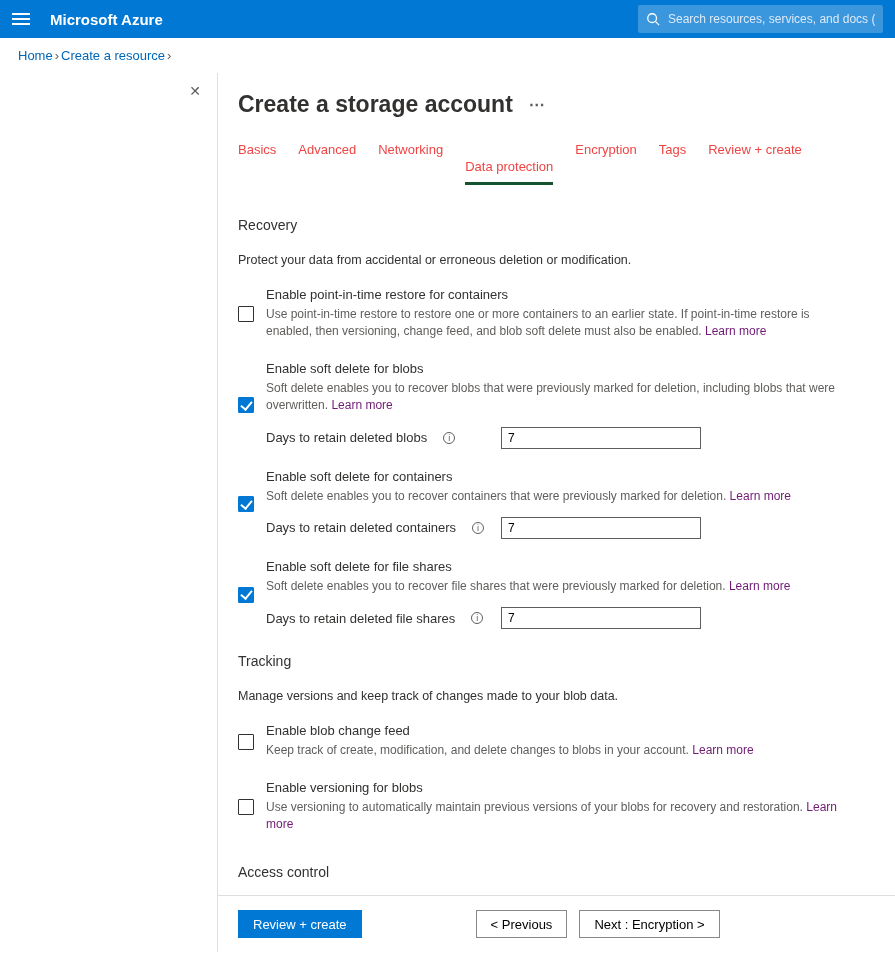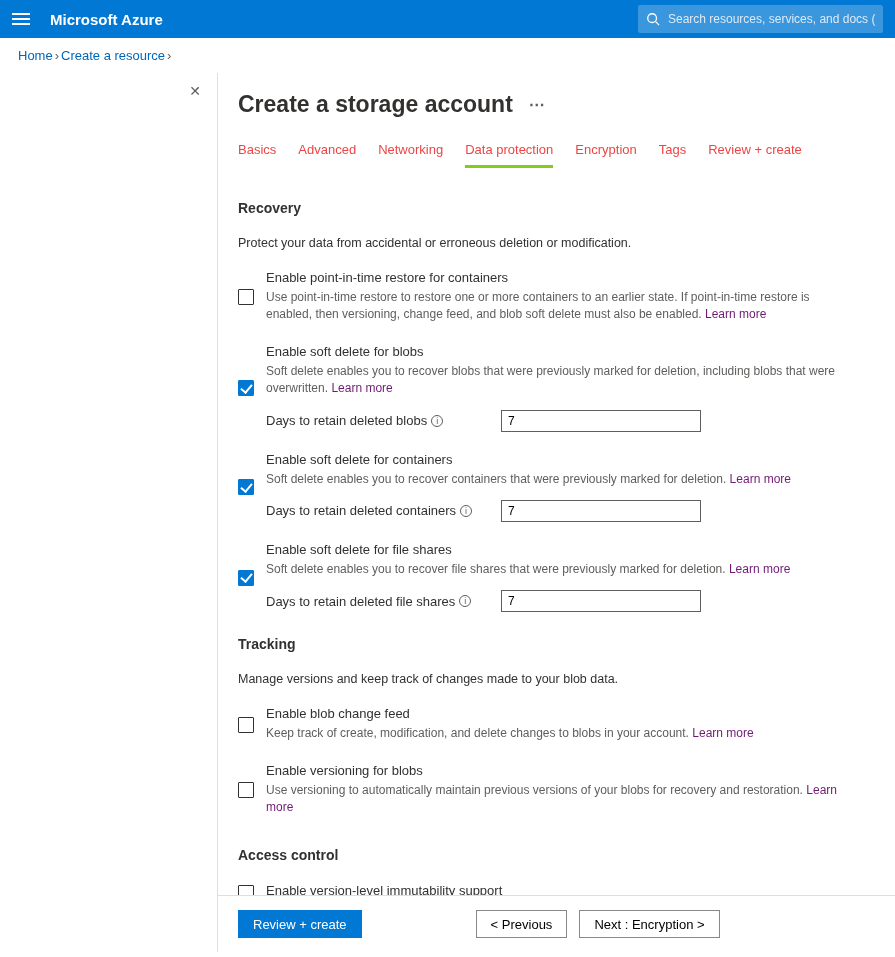--- a/index.html
+++ b/index.html
@@ -98,26 +98,27 @@
     border-bottom: 0;
     margin-bottom: 32px;
     font-size: 13px;
   }
   .tab {
     padding-bottom: 8px;
     color:#ef4444;
     cursor:pointer;
   }
   .tab.active {
-    border-bottom: 3px solid #84cc16;
+    border-bottom: 3px solid #14532d;
     font-weight:400;
+    margin-top:17px;
   }
   h2.section {
     font-size: 14px;
-    font-weight:700;
+    font-weight:400;
     margin: 10px 0 20px 0;
   }
   .section-desc {
     font-size: 12.5px;
     color:#323130;
     margin-bottom: 20px;
   }
   .option {
     display:flex;
     align-items:center;
@@ -155,21 +156,21 @@
     align-items:center;
     margin-top: 12px;
     margin-left: 0;
   }
   .field-label {
     width: 235px;
     font-size: 13px;
     color:#323130;
     display:flex;
     align-items:center;
-    gap:4px;
+    gap:16px;
   }
   .info-icon {
     width:12px;height:12px;border:1px solid #605e5c;border-radius:50%;
     display:inline-flex;align-items:center;justify-content:center;
     font-size:9px;color:#605e5c; cursor:pointer;
   }
   .field-row input[type=text] {
     width: 200px;
     height: 22px;
     border:1px solid #605e5c;

